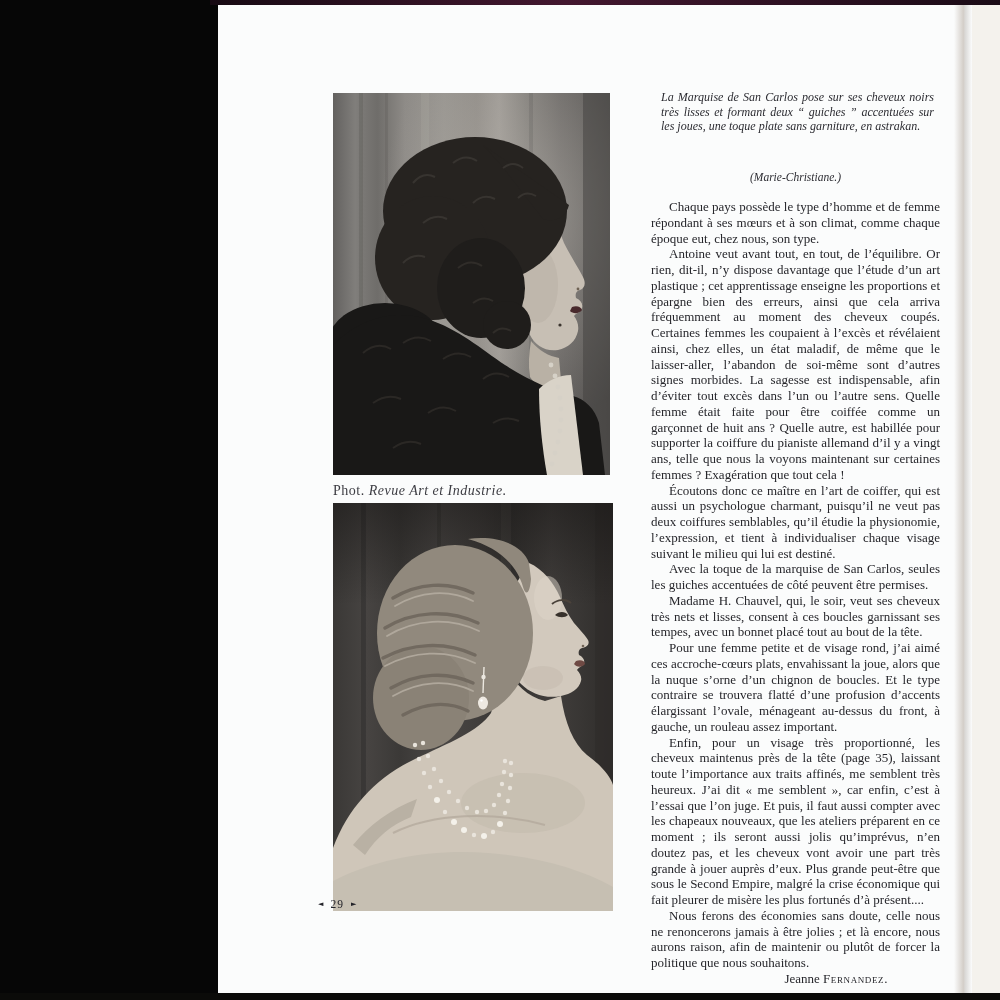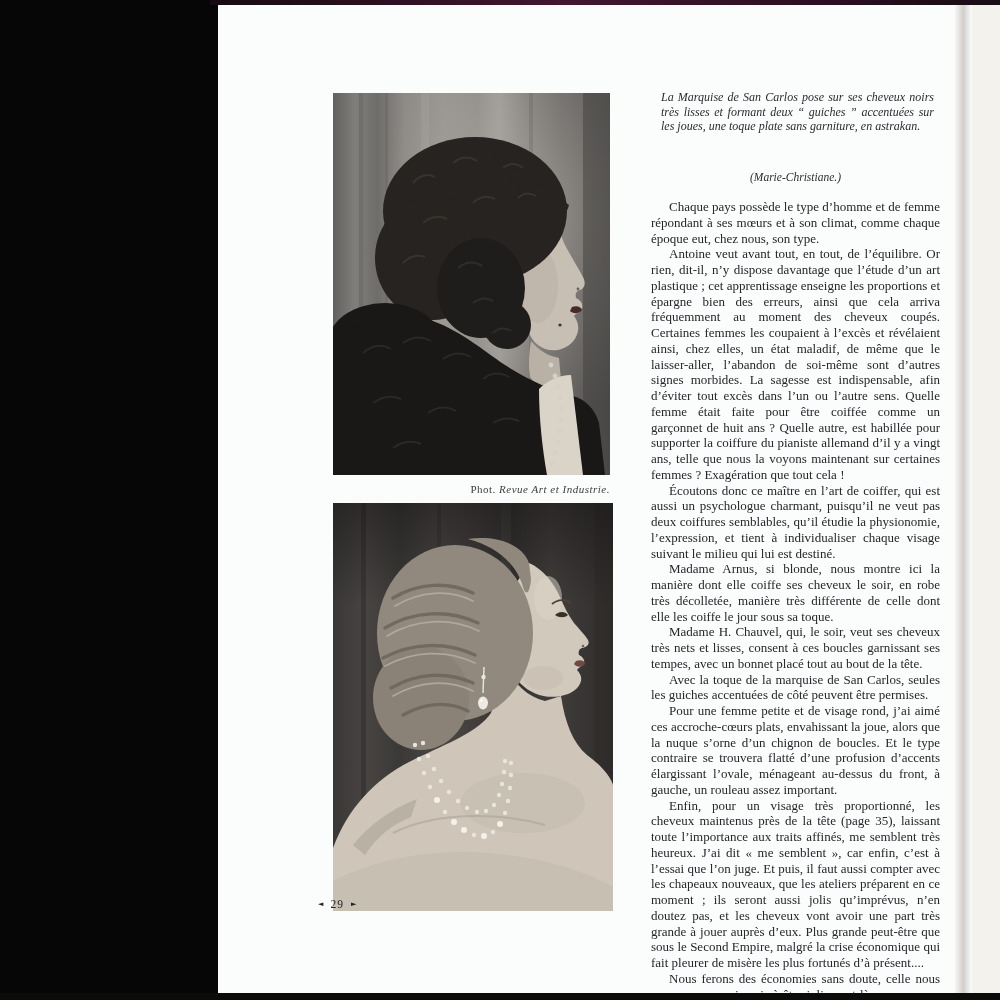--- a/index.html
+++ b/index.html
@@ -14,22 +14,22 @@
   .page{position:absolute;left:218px;top:5px;width:782px;height:988px;background:#fbfcfc;}
   .crease{position:absolute;left:736px;top:0;width:18px;height:100%;
     background:linear-gradient(90deg,rgba(120,100,80,0) 0%,rgba(120,100,80,0.30) 52%,rgba(70,58,46,0.18) 62%,rgba(120,100,80,0) 100%);}
   .outer-margin{position:absolute;left:754px;top:0;width:28px;height:100%;background:#f4f2ed;}
 
   figure.photo{position:absolute;margin:0;overflow:hidden;background:#555;}
   .photo svg{display:block;width:100%;height:100%;}
   .photo1{left:115px;top:88px;width:277px;height:382px;}
   .photo2{left:115px;top:498px;width:280px;height:408px;}
 
-  .photo-credit{position:absolute;left:115px;top:478px;width:277px;text-align:right;
-    font-size:11px;color:#3c3c42;letter-spacing:0.5px;}
+  .photo-credit{position:absolute;left:115px;top:478px;width:277px;text-align:left;
+    font-size:14px;color:#3c3c42;letter-spacing:0.5px;}
   .photo-credit .it{font-style:italic;}
 
   .pager{position:absolute;left:100px;top:892px;width:70px;display:flex;align-items:center;
     color:#23232a;}
   .pager .tri{font-size:7px;font-family:"DejaVu Sans",sans-serif;line-height:14px;}
   .pager .num{font-size:11.5px;padding:0 7px;letter-spacing:1px;}
 
   .text-col{position:absolute;left:433px;top:85px;width:289px;color:#26262b;}
   .cap{font-style:italic;font-size:12px;line-height:14.5px;text-align:justify;color:#2b2b31;}
   .top-cap{padding:0 6px 0 10px;}
@@ -259,23 +259,22 @@
   <div class="text-col">
     <div class="cap top-cap">
       <span>La Marquise de San Carlos pose sur ses cheveux noirs très lisses et formant deux “ guiches ” accentuées sur les joues, une toque plate sans garniture, en astrakan.</span>
     </div>
     <div class="cap-credit">(Marie-Christiane.)</div>
 
     <div class="body-text">
       <p>Chaque pays possède le type d’homme et de femme répondant à ses mœurs et à son climat, comme chaque époque eut, chez nous, son type.</p>
       <p>Antoine veut avant tout, en tout, de l’équilibre. Or rien, dit-il, n’y dispose davantage que l’étude d’un art plastique ; cet apprentissage enseigne les proportions et épargne bien des erreurs, ainsi que cela arriva fréquemment au moment des cheveux coupés. Certaines femmes les coupaient à l’excès et révélaient ainsi, chez elles, un état maladif, de même que le laisser-aller, l’abandon de soi-même sont d’autres signes morbides. La sagesse est indispensable, afin d’éviter tout excès dans l’un ou l’autre sens. Quelle femme était faite pour être coiffée comme un garçonnet de huit ans ? Quelle autre, est habillée pour supporter la coiffure du pianiste allemand d’il y a vingt ans, telle que nous la voyons maintenant sur certaines femmes ? Exagération que tout cela !</p>
       <p>Écoutons donc ce maître en l’art de coiffer, qui est aussi un psychologue charmant, puisqu’il ne veut pas deux coiffures semblables, qu’il étudie la physionomie, l’expression, et tient à individualiser chaque visage suivant le milieu qui lui est destiné.</p>
-      <p>Madame Arnus, si blonde, nous montre ici la manière dont elle coiffe ses cheveux le soir, en robe très décolletée, manière très différente de celle dont elle les coiffe le jour sous sa toque.</p>
+      <p>Avec la toque de la marquise de San Carlos, seules les guiches accentuées de côté peuvent être permises.</p>
       <p>Madame H. Chauvel, qui, le soir, veut ses cheveux très nets et lisses, consent à ces boucles garnissant ses tempes, avec un bonnet placé tout au bout de la tête.</p>
-      <p>Avec la toque de la marquise de San Carlos, seules les guiches accentuées de côté peuvent être permises.</p>
       <p>Pour une femme petite et de visage rond, j’ai aimé ces accroche-cœurs plats, envahissant la joue, alors que la nuque s’orne d’un chignon de boucles. Et le type contraire se trouvera flatté d’une profusion d’accents élargissant l’ovale, ménageant au-dessus du front, à gauche, un rouleau assez important.</p>
       <p>Enfin, pour un visage très proportionné, les cheveux maintenus près de la tête (page 35), laissant toute l’importance aux traits affinés, me semblent très heureux. J’ai dit « me semblent », car enfin, c’est à l’essai que l’on juge. Et puis, il faut aussi compter avec les chapeaux nouveaux, que les ateliers préparent en ce moment ; ils seront aussi jolis qu’imprévus, n’en doutez pas, et les cheveux vont avoir une part très grande à jouer auprès d’eux. Plus grande peut-être que sous le Second Empire, malgré la crise économique qui fait pleurer de misère les plus fortunés d’à présent....</p>
       <p>Nous ferons des économies sans doute, celle nous ne renoncerons jamais à être jolies ; et là encore, nous aurons raison, afin de maintenir ou plutôt de forcer la politique que nous souhaitons.</p>
     </div>
 
     <div class="signature">
       <span>Jeanne </span><span class="sc">Fernandez.</span>
     </div>
 
   </div>

